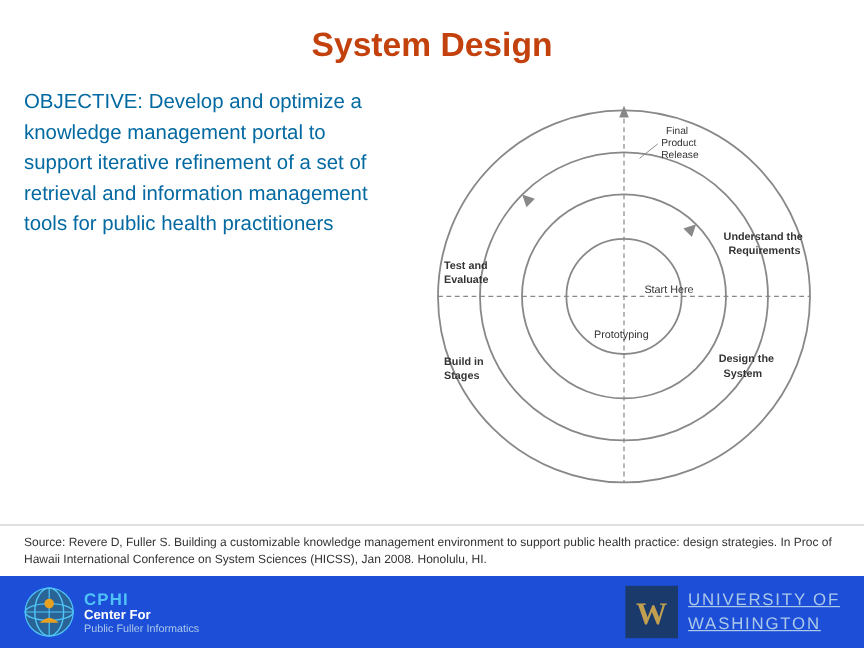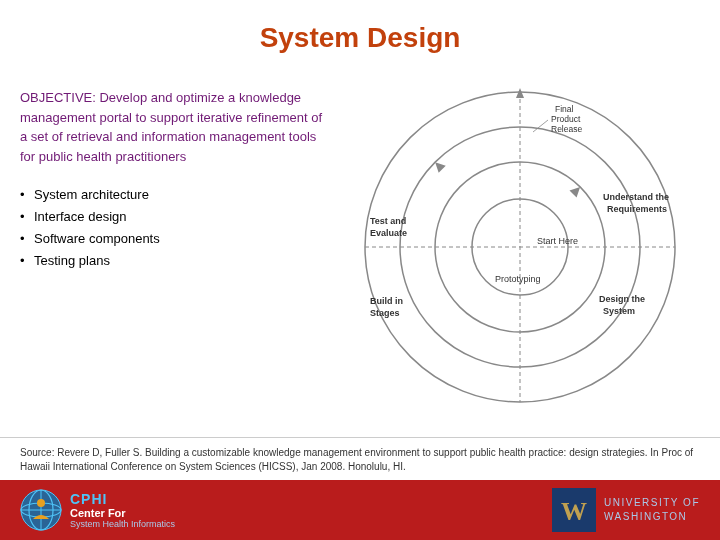--- a/index.html
+++ b/index.html
@@ -45,25 +45,24 @@
     .page-title {
       text-align: center;
       font-size: 28px;
       font-weight: bold;
       color: #c2410c;
       padding: 12px 0 8px 0;
       width: 100%;
     }
 
     .objective-text {
-      font-size: 13px;
-      color: #701a75;
+      font-size: 17px;
+      color: #0369a1;
       line-height: 1.5;
       margin-bottom: 18px;
-      margin-top: 16px;
     }
 
     .iterative-heading {
       font-size: 13px;
       font-weight: bold;
       color: #000;
       margin-bottom: 6px;
     }
 
     .bullet-list {
@@ -92,21 +91,21 @@
       color: #333;
       line-height: 1.4;
       padding: 8px 4px 6px 20px;
       border-top: 1px solid #ccc;
       margin-top: 6px;
     }
 
     
     .footer-bar {
       height: 60px;
-      background: #b91c1c;
+      background: #1d4ed8;
       display: flex;
       align-items: center;
       justify-content: space-between;
       padding: 0 20px;
       flex-shrink: 0;
     }
 
     .footer-left {
       display: flex;
       align-items: center;
@@ -152,25 +151,26 @@
       align-items: center;
       gap: 8px;
     }
 
     .uw-logo {
       width: 44px;
       height: 44px;
     }
 
     .uw-text {
-      font-size: 10px;
+      font-size: 14px;
       color: #aac8e8;
       letter-spacing: 1.5px;
       text-transform: uppercase;
       line-height: 1.4;
+      text-decoration: underline;
     }
 
     
     .diagram-svg {
       width: 330px;
       height: 330px;
     }
   </style>
 </head>
 <body>
@@ -178,26 +178,20 @@
 <div class="slide-container">
 
   <div style="width:100%; text-align:center; padding-top:10px;">
     <h1 class="page-title">System Design</h1>
   </div>
 
   <div class="main-content">
     <div class="left-column">
       <p class="objective-text">OBJECTIVE:  Develop and optimize a knowledge management portal to support iterative refinement of a set of retrieval and information management tools for public health practitioners</p>
 
-      <ul class="bullet-list">
-        <li>System architecture</li>
-        <li>Interface design</li>
-        <li>Software components</li>
-        <li>Testing plans</li>
-      </ul>
     </div>
 
     <div class="right-column">
       <svg class="diagram-svg" viewBox="0 0 330 330">
 
         <circle cx="165" cy="165" r="155" fill="none" stroke="#888" stroke-width="1.5"></circle>
 
         <circle cx="165" cy="165" r="120" fill="none" stroke="#888" stroke-width="1.5"></circle>
 
         <circle cx="165" cy="165" r="85" fill="none" stroke="#888" stroke-width="1.5"></circle>
@@ -248,21 +242,21 @@
           <ellipse cx="21" cy="21" rx="20" ry="7" fill="none" stroke="#4fc3f7" stroke-width="1.2"></ellipse>
           <line x1="21" y1="1" x2="21" y2="41" stroke="#4fc3f7" stroke-width="1"></line>
           <line x1="1" y1="21" x2="41" y2="21" stroke="#4fc3f7" stroke-width="1"></line>
 
           <circle cx="21" cy="14" r="4" fill="#e8a020"></circle>
           <path d="M13 30 Q21 22 29 30" fill="#e8a020"></path>
         </svg>
         <div class="cphi-text">
           <span class="cphi-abbr">CPHI</span>
           <span class="cphi-full">Center For</span>
-          <span class="cphi-sub">System Health Informatics</span>
+          <span class="cphi-sub">Public Fuller Informatics</span>
         </div>
       </div>
     </div>
 
     <div class="uw-logo-area">
 
       <svg class="uw-logo" viewBox="0 0 44 44">
         <rect width="44" height="44" fill="#1a3a6c"></rect>
         <text x="22" y="32" font-size="26" font-weight="bold" fill="#c0a050" text-anchor="middle" font-family="Georgia, serif">W</text>
       </svg>

